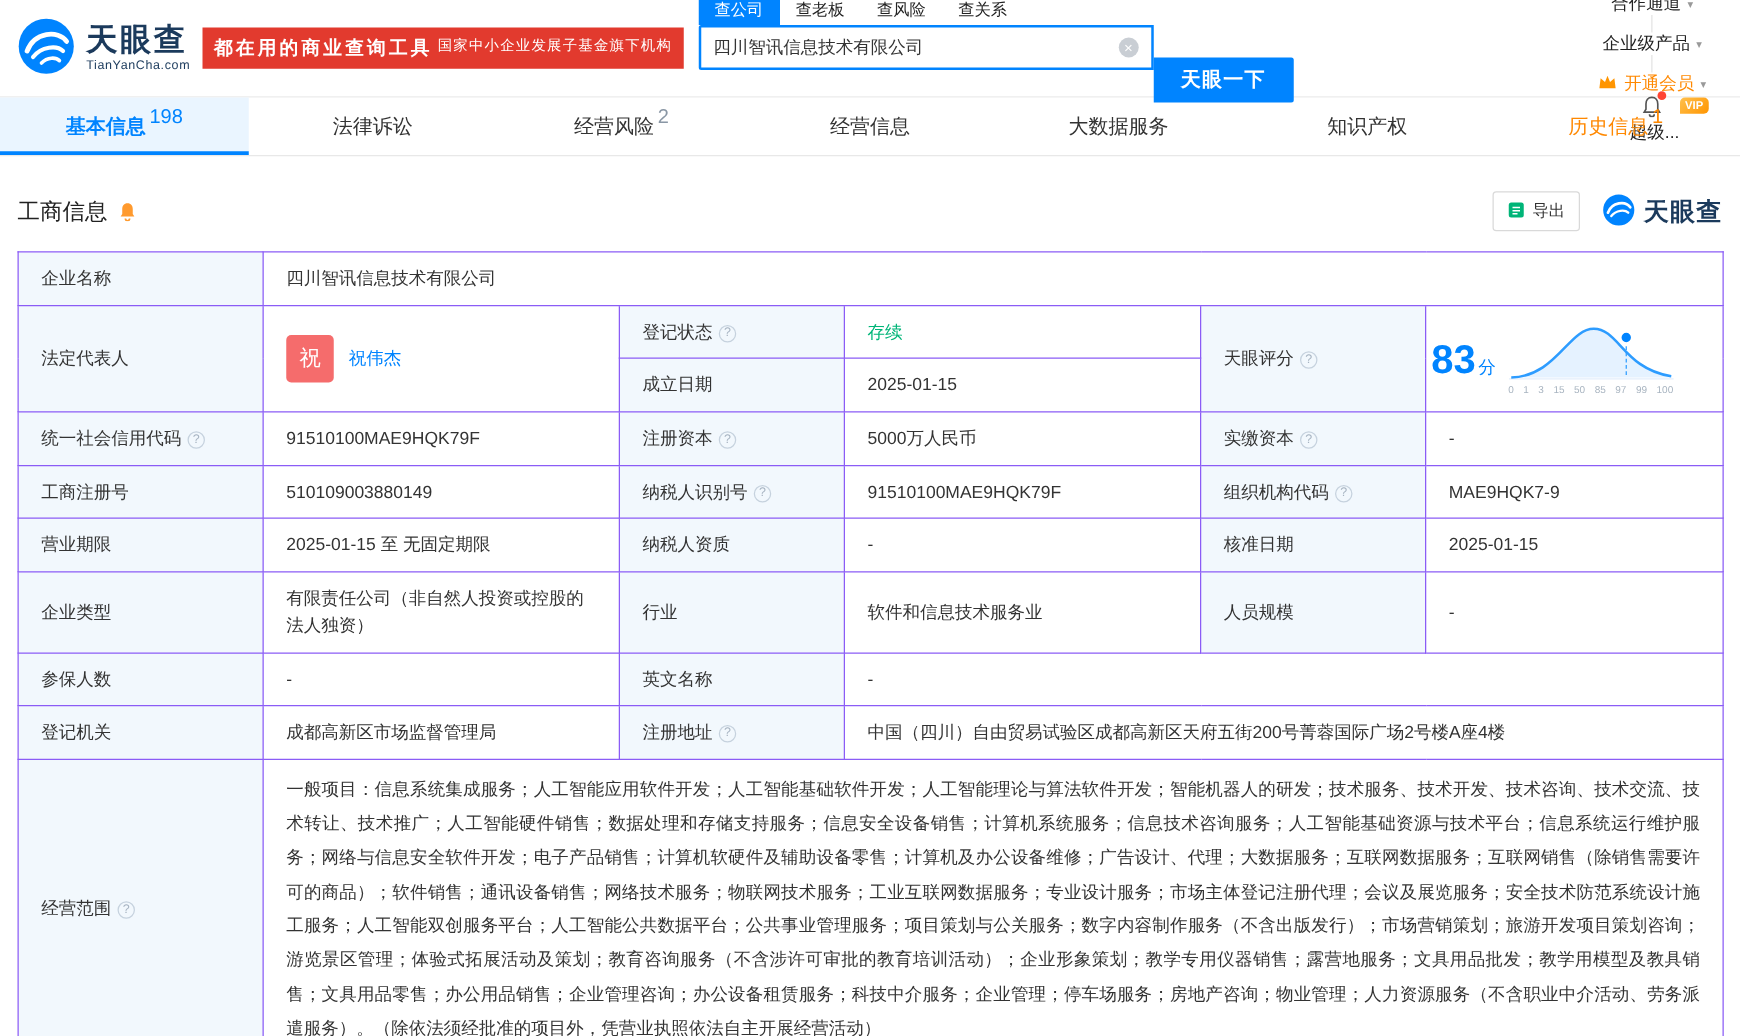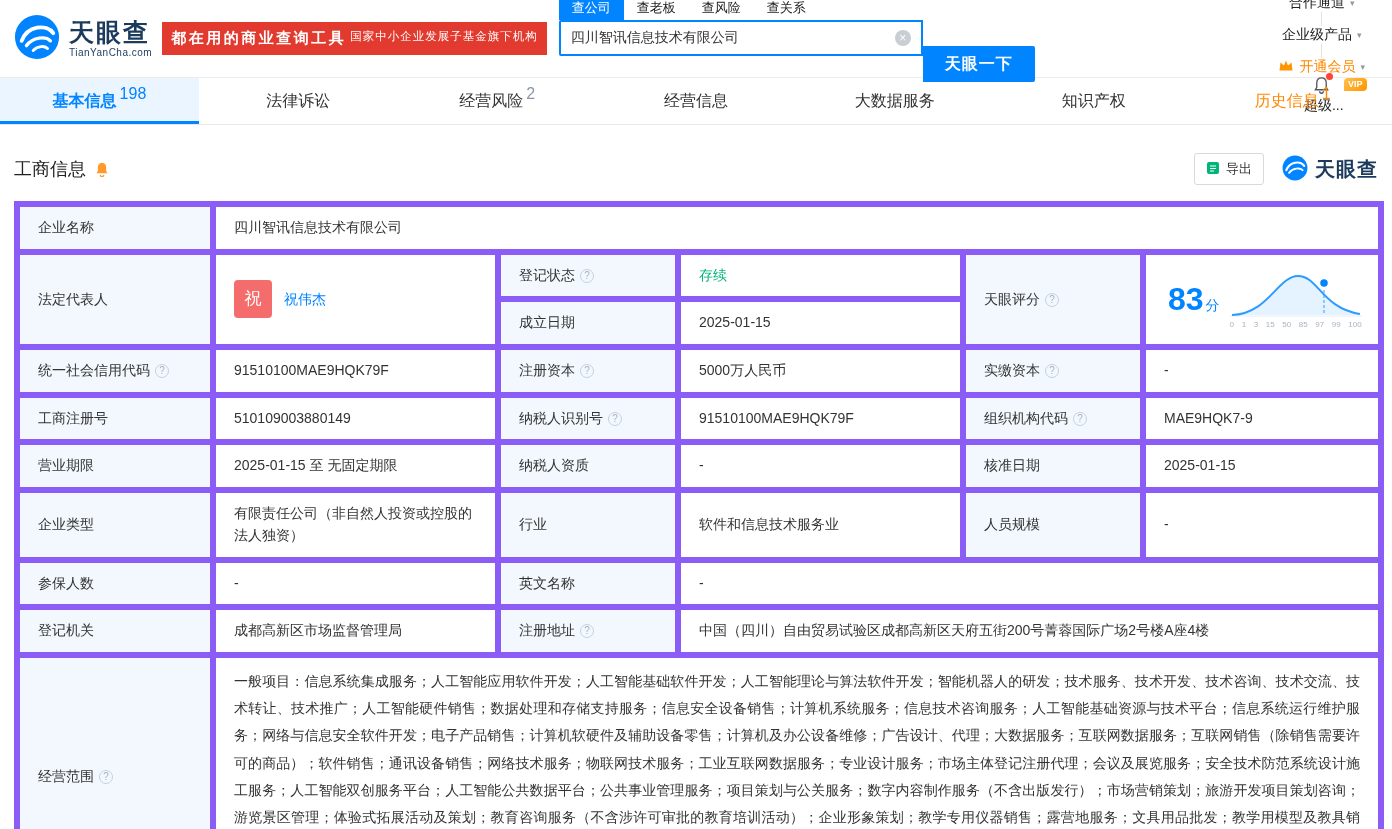--- a/index.html
+++ b/index.html
@@ -51,28 +51,28 @@
   .section-head { display:flex; align-items:center; margin:28px 14px 16px; }
   .section-title { font-size:18px; font-weight:normal; color:#222; }
   .sub-bell { margin-left:8px; display:flex; cursor:pointer; }
   .head-right { margin-left:auto; display:flex; align-items:center; gap:18px; }
   .export-btn { display:flex; align-items:center; gap:6px; border:1px solid #d9d9d9; background:#fff; border-radius:3px; padding:6px 11px; font-size:13px; color:#333; cursor:pointer; font-family:inherit; }
   .brand-mini { display:flex; align-items:center; gap:7px; }
   .brand-mini-text { font-size:20px; font-weight:bold; color:#1b3a5c; letter-spacing:1px; }
 
   
   .info-table { width:1364px; margin:0 14px 20px; border-collapse:collapse; table-layout:fixed; }
-  .info-table td { border:6px solid #8b5cf6; padding:10px 18px; font-size:14px; line-height:1.55; vertical-align:middle; word-break:break-all; }
+  .info-table td { border:1px solid #8b5cf6; padding:10px 18px; font-size:14px; line-height:1.55; vertical-align:middle; word-break:break-all; }
   td.lbl { background:#f2f8fd; color:#333; }
   .help { display:inline-block; width:14px; height:14px; border:1px solid #c6d2de; border-radius:50%; font-size:10px; line-height:12px; text-align:center; color:#a6b3c1; margin-left:5px; vertical-align:1px; cursor:pointer; }
   .green { color:#00b578; }
   .link { color:#0084ff; cursor:pointer; text-decoration:none; }
   .rep-cell { display:flex; align-items:center; gap:12px; }
   .avatar { width:38px; height:38px; border-radius:4px; background:#f56c6c; color:#fff; font-size:17px; display:flex; align-items:center; justify-content:center; flex:0 0 38px; cursor:pointer; }
-  .score-td { padding:8px 22px !important; }
+  .score-td { padding:8px 4px !important; }
   .score-cell-inner { display:flex; align-items:center; gap:10px; }
   .score-num { color:#0084ff; font-weight:bold; font-size:32px; line-height:1; white-space:nowrap; }
   .score-unit { font-size:14px; font-weight:normal; margin-left:2px; }
   .score-chart { display:flex; flex-direction:column; }
   .score-axis { display:flex; justify-content:space-between; width:132px; font-size:8px; color:#a8b4c0; margin-top:1px; }
   .scope-text { line-height:1.95; text-align:justify; }
 </style>
 </head>
 <body>
 

